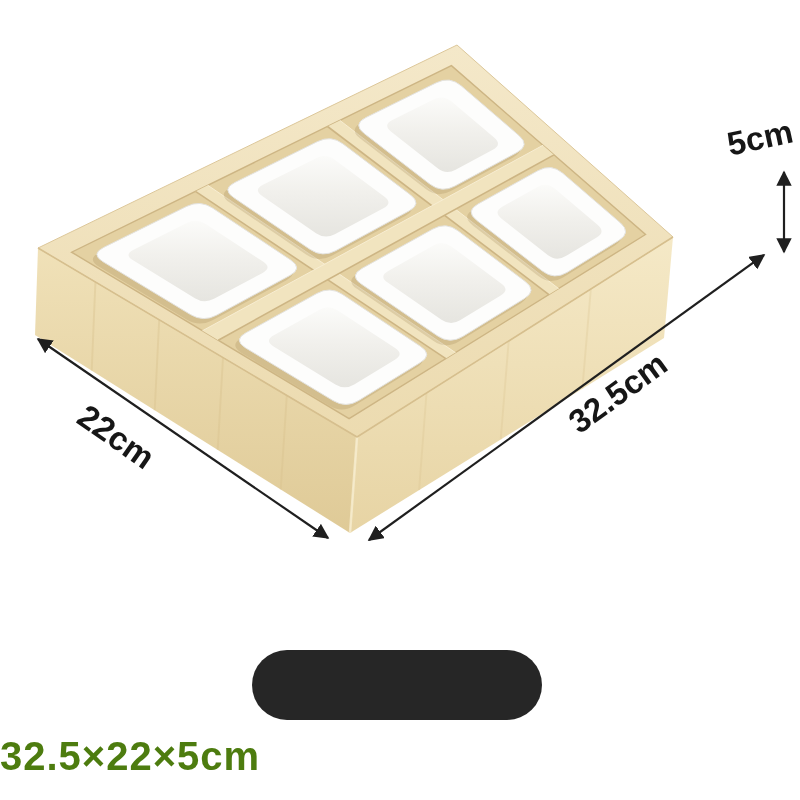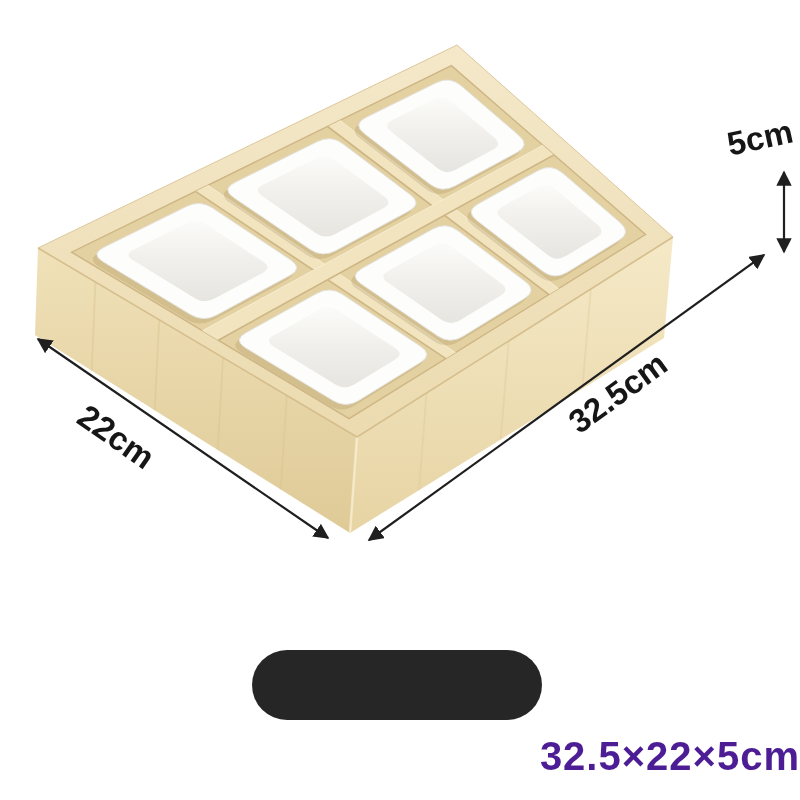--- a/index.html
+++ b/index.html
@@ -24,24 +24,24 @@
   .dim-label.width{left:116px;top:437px;transform:translate(-50%,-50%) rotate(35deg);}
   .size-pill{
     position:absolute;
     left:252px;top:650px;
     width:290px;height:70px;
     border-radius:35px;
   }
   .size-caption{
     position:absolute;
     left:0;right:0;top:734px;
-    text-align:right;
+    text-align:left;
     font-size:40px;
     font-weight:600;
-    color:#4c1d95;
+    color:#4d7c0f;
     letter-spacing:1px;
   }
 </style>
 </head>
 <body>
 
 <div class="stage" style="background: rgb(255, 255, 255);">
 
   <svg id="tray-svg" width="800" height="800" viewBox="0 0 800 800">
       <defs>

